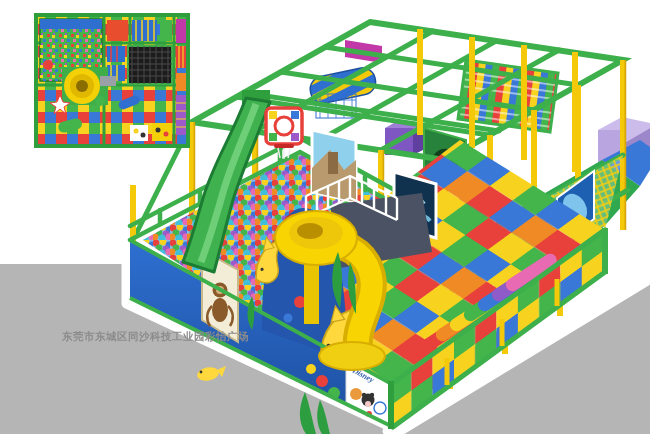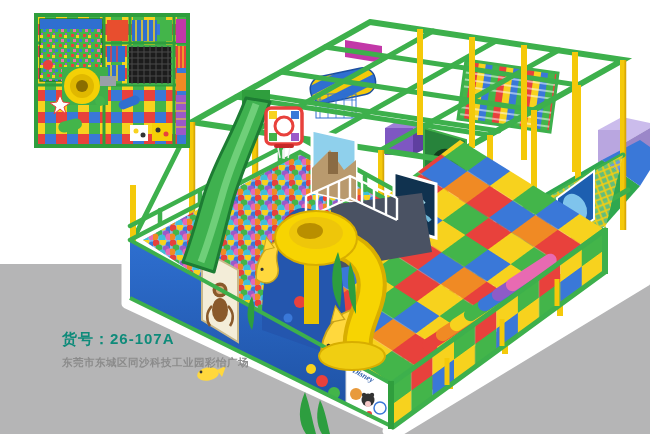--- a/index.html
+++ b/index.html
@@ -388,17 +388,16 @@
       <circle cx="102" cy="118" r="2.5" fill="#f7d21e"></circle>
           <circle cx="109" cy="122" r="2.5" fill="#333333"></circle>
       <rect x="118" y="110" width="20" height="18" fill="#f4d006"></rect>
       <circle cx="124" cy="117" r="2.5" fill="#333333"></circle>
           <circle cx="132" cy="121" r="2.5" fill="#e8413c"></circle>
     </g>
   </g>
 </svg>
 
 <div class="caption">
-  <p class="code-line"><span>货号：</span><span>26-107A</span></p>
   <p class="addr-line">东莞市东城区同沙科技工业园彩怡广场</p>
 </div>
 
 </div>
 
 </body></html>

